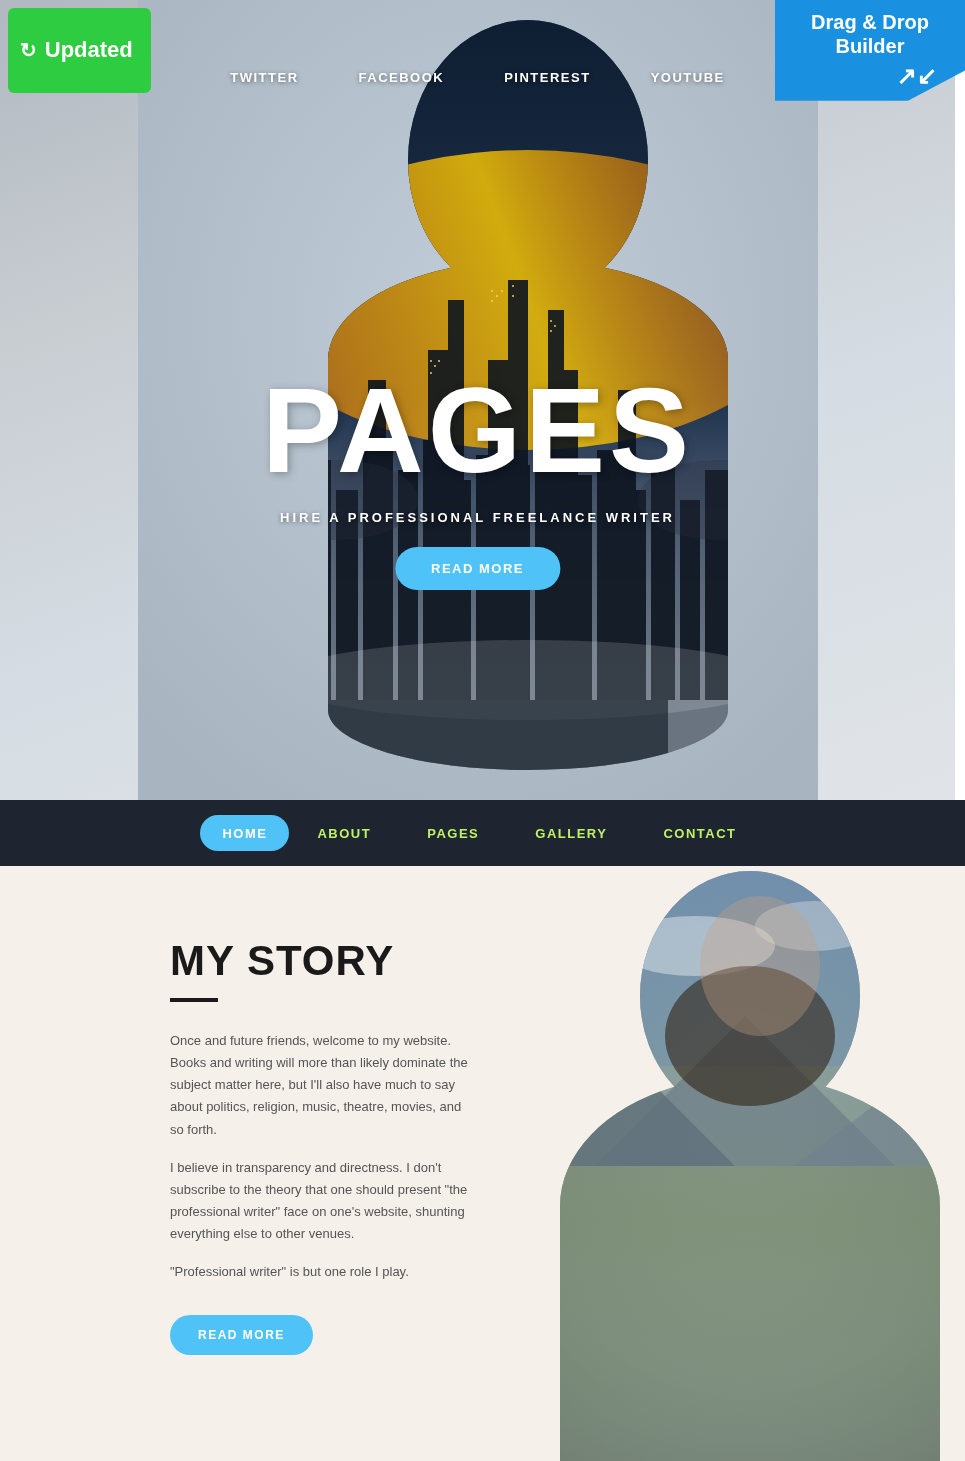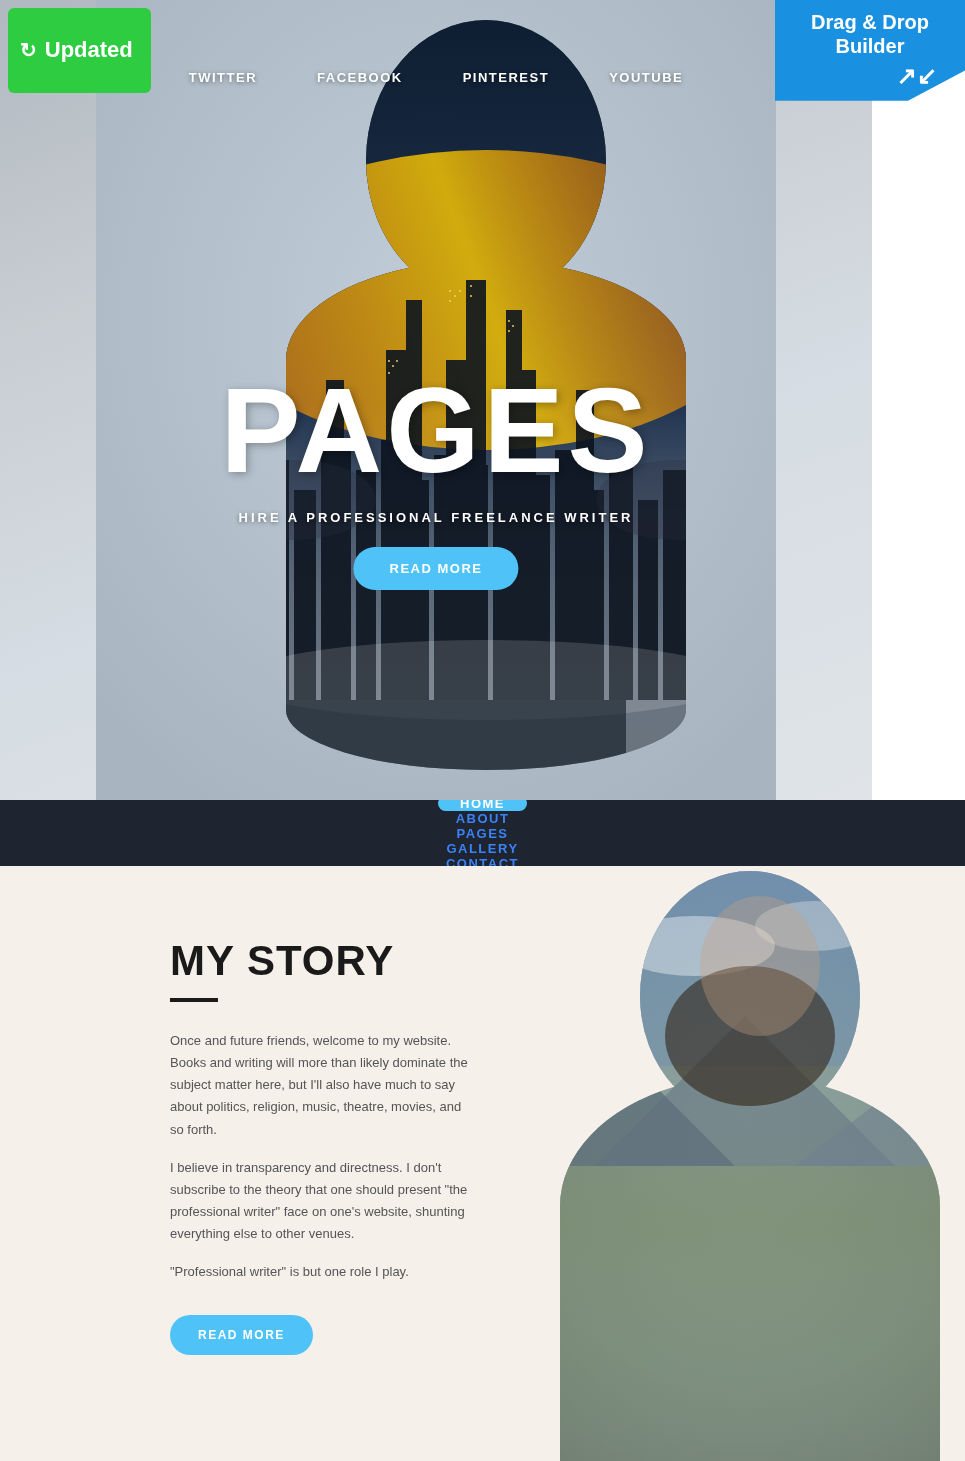--- a/index.html
+++ b/index.html
@@ -44,21 +44,21 @@
       display: block;
       font-size: 24px;
       margin-top: 4px;
       text-align: right;
       padding-right: 10px;
     }
 
     
     .hero {
       position: relative;
-      width: 872px;
+      width: 955px;
       height: 800px;
       background: linear-gradient(160deg, #b0b8c0 0%, #c8cdd2 30%, #d5dce3 60%, #e0e4e8 100%);
       overflow: hidden;
       display: flex;
       flex-direction: column;
       align-items: center;
       justify-content: center;
     }
 
     
@@ -123,24 +123,23 @@
 
     
     .main-nav {
       background: #1e2530;
       width: 965px;
       height: 66px;
       display: flex;
       align-items: center;
       justify-content: center;
       gap: 0;
-      flex-direction: column;
     }
     .nav-item {
-      color: #3b82f6;
+      color: #bef264;
       font-size: 13px;
       font-weight: 600;
       letter-spacing: 1.5px;
       padding: 0 28px;
       height: 86px;
       display: flex;
       align-items: center;
       cursor: pointer;
       text-transform: uppercase;
     }

